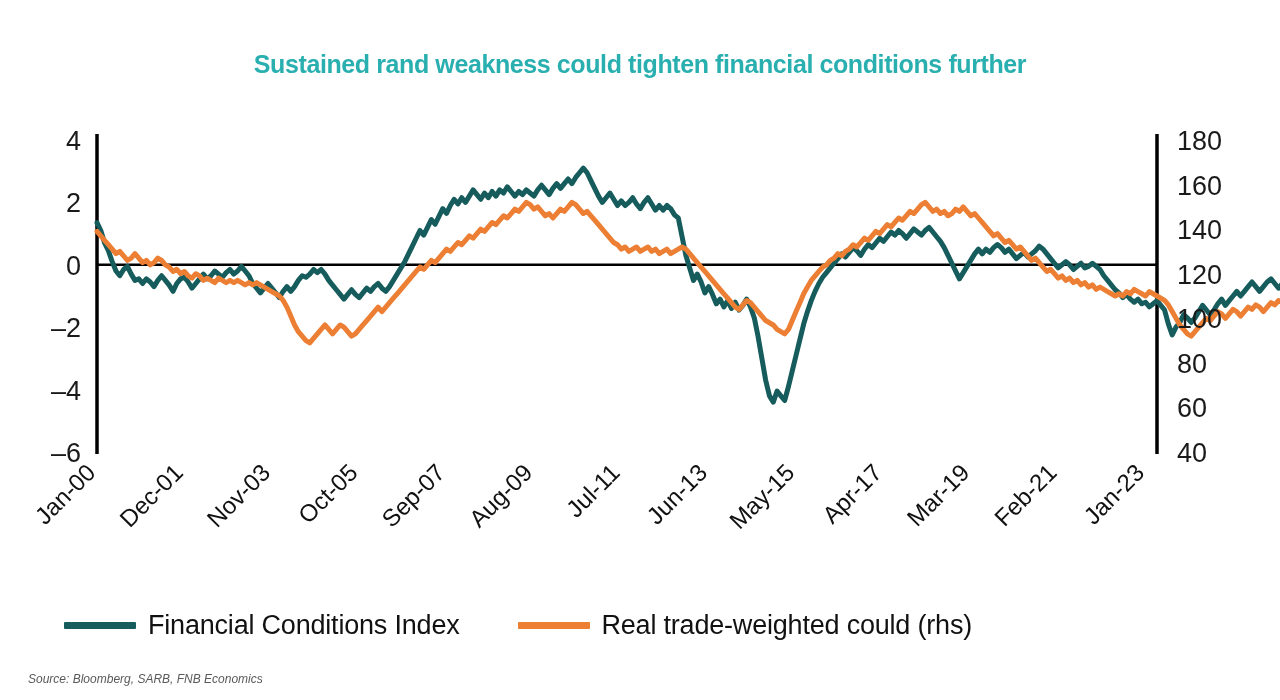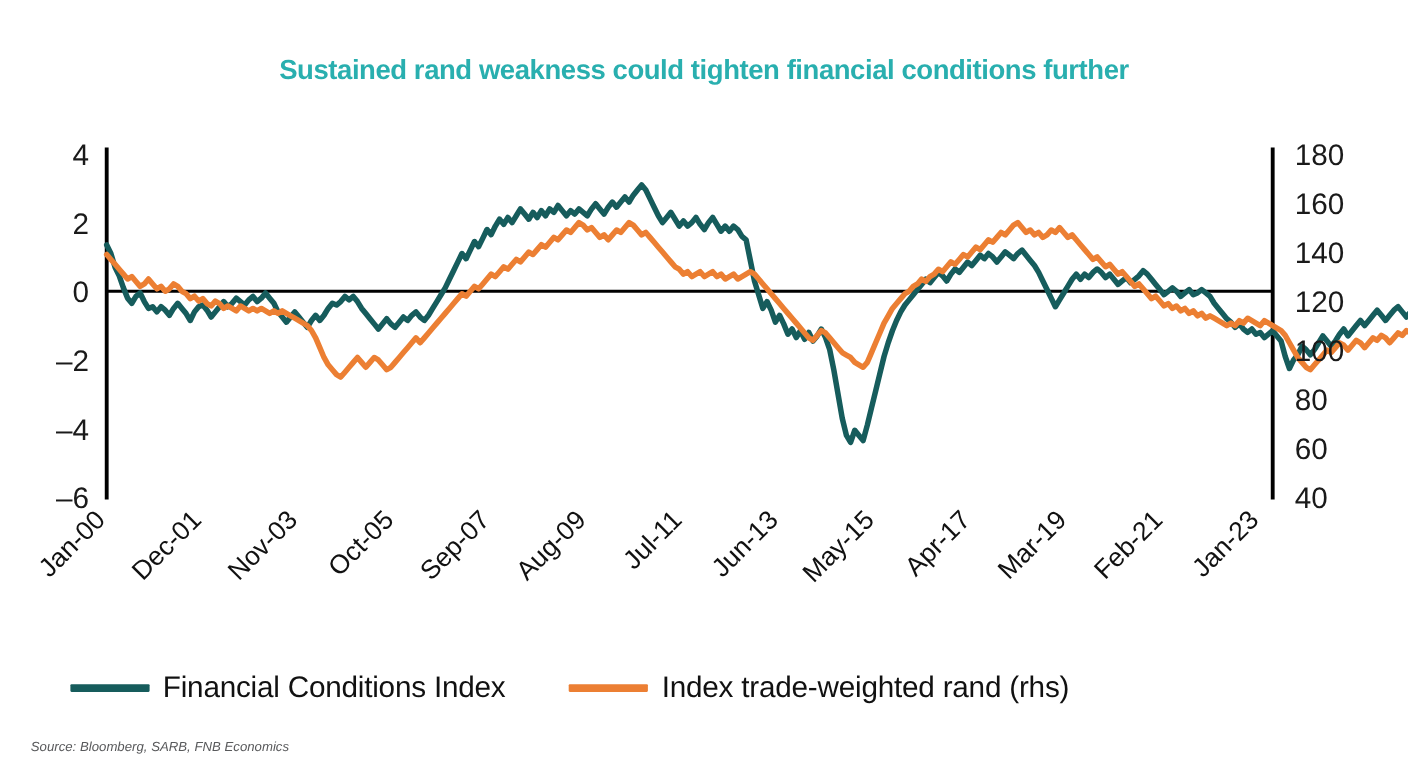--- a/index.html
+++ b/index.html
@@ -140,18 +140,18 @@
       </g>
   </svg>
 
   <div class="legend-row">
     <div class="legend-item">
       <span class="legend-swatch" id="swatch-0" style="background: rgb(22, 92, 92);"></span>
       <span class="legend-text">Financial Conditions Index</span>
     </div>
     <div class="legend-item">
       <span class="legend-swatch" id="swatch-1" style="background: rgb(236, 127, 51);"></span>
-      <span class="legend-text">Index trade-weighted rand (rhs)</span>
+      <span class="legend-text">Real trade-weighted could (rhs)</span>
     </div>
   </div>
 
   <div class="source-note" style="color: rgb(88, 89, 91);">Source: Bloomberg, SARB, FNB Economics</div>
 </div>
 
 </body></html>

